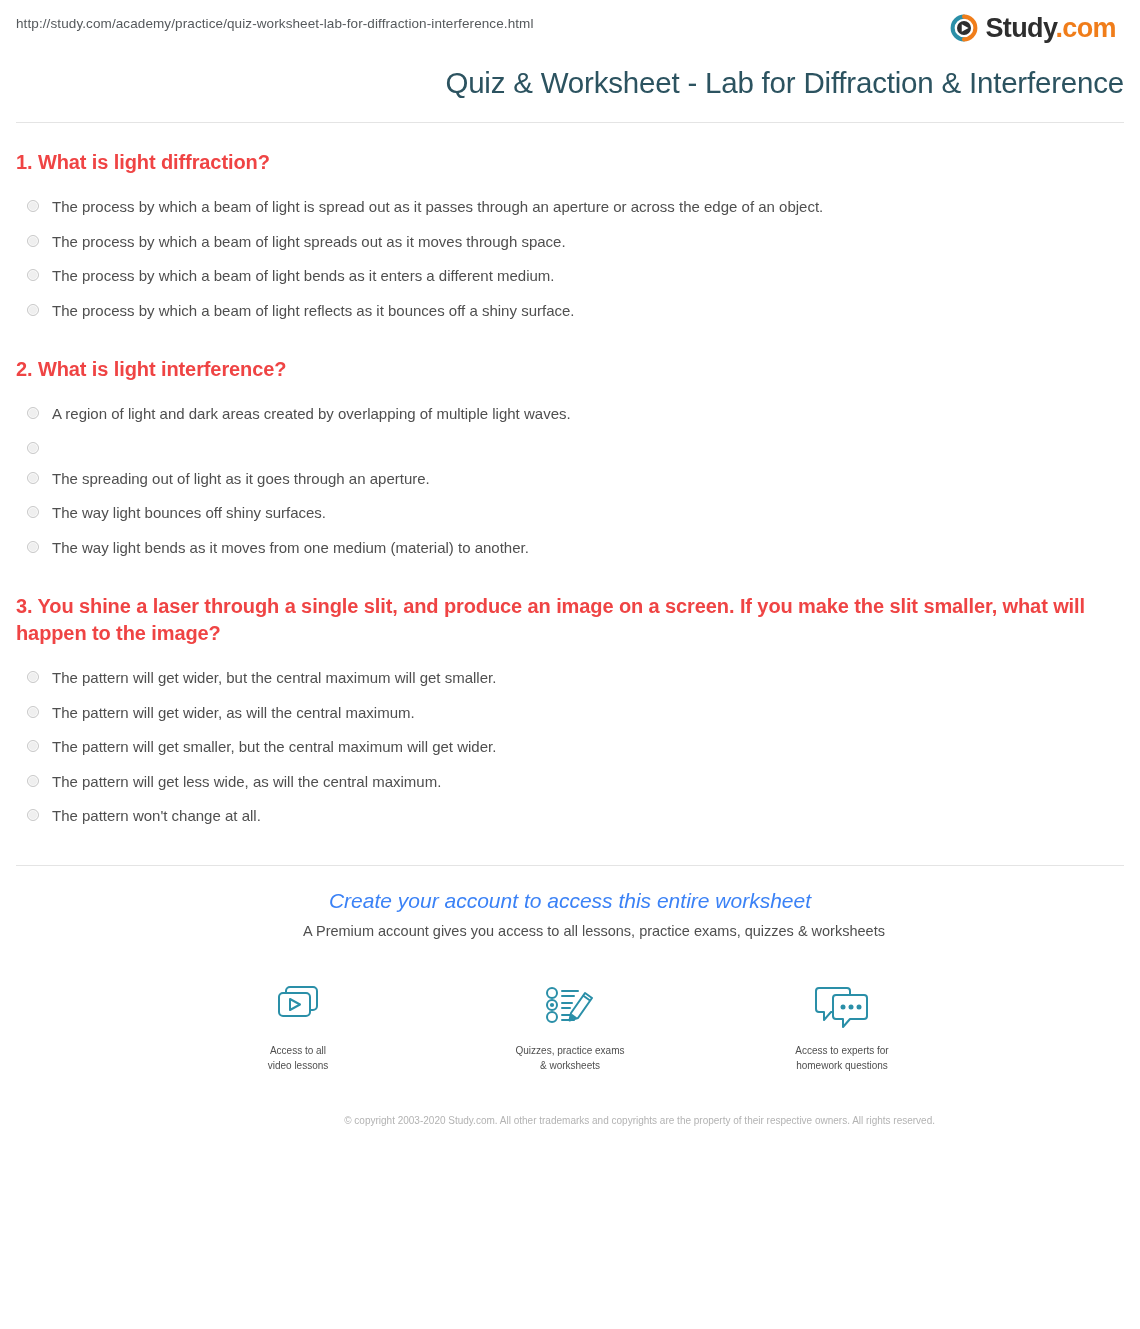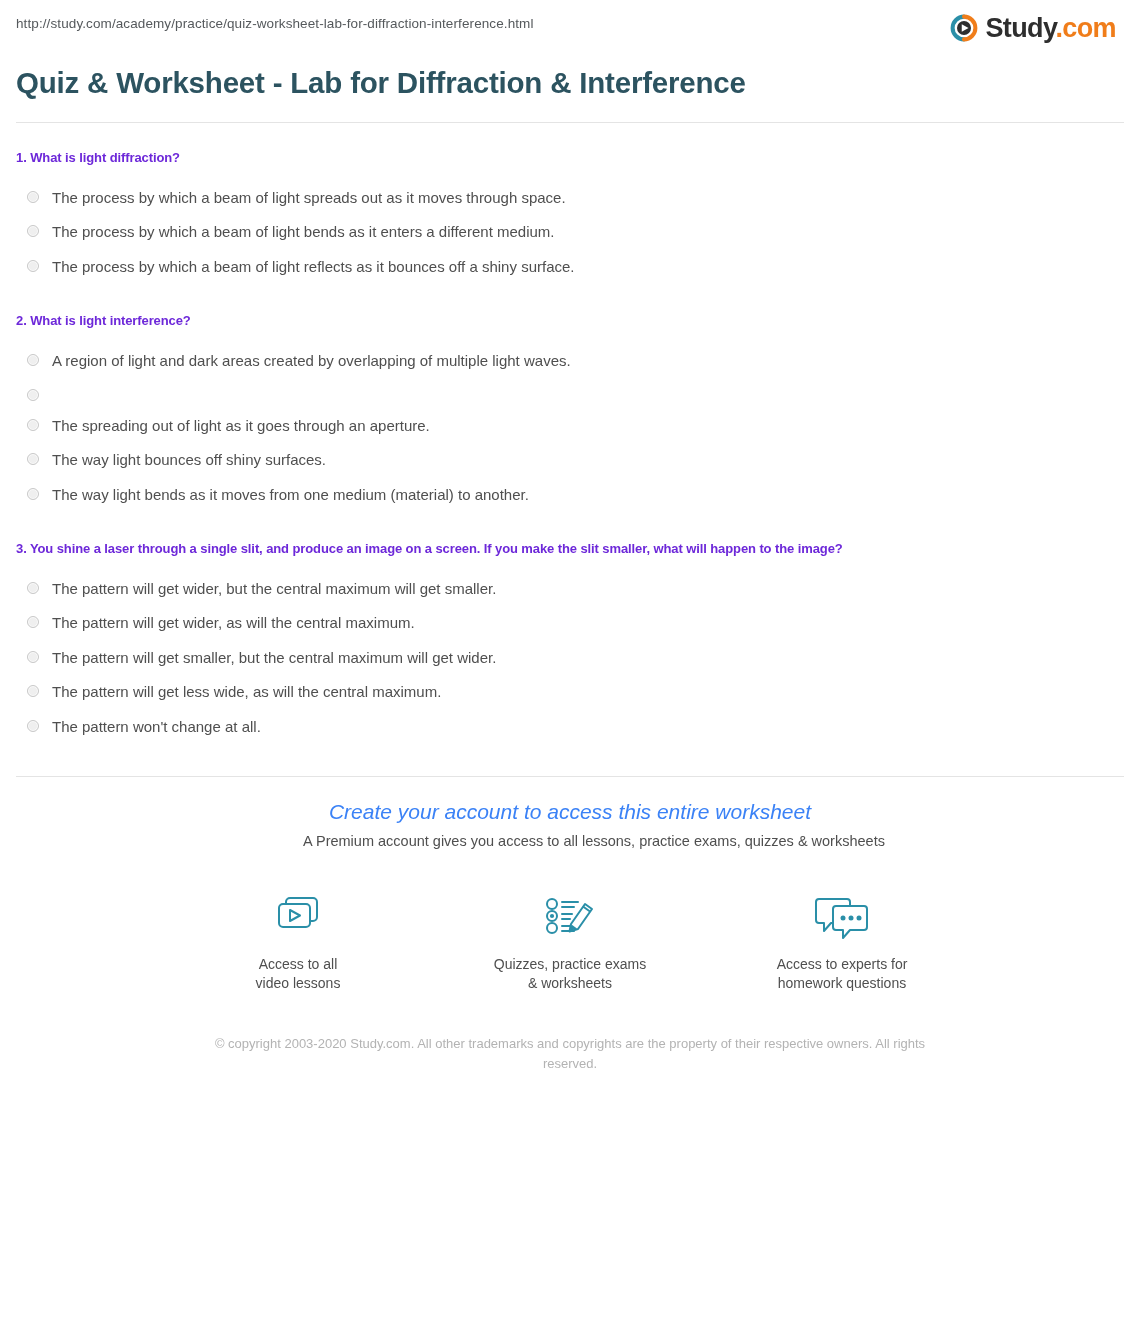--- a/index.html
+++ b/index.html
@@ -51,41 +51,42 @@
     color: #2e2e2e;
     letter-spacing: -0.6px;
     line-height: 1;
   }
   .logo-word .dot { color: #f07d1a; }
 
   
   .title-wrap { padding: 0 16px; }
   h1.page-title {
     font-size: 29.5px;
-    font-weight: bold;
+    font-weight: normal;
     color: #2c5360;
     margin: 14px 0 0 0;
     letter-spacing: -0.2px;
     line-height: 1.15;
+    text-align: right;
   }
   .rule {
     border: 0;
     border-top: 1px solid #e4e4e4;
     margin: 22px 16px 0 16px;
     height: 0;
   }
 
   
   .content { padding: 0 16px; }
   .question-block { margin-top: 28px; }
   .question-block:first-of-type { margin-top: 26px; }
   .question-text {
-    font-size: 13px;
+    font-size: 20px;
     font-weight: bold;
-    color: #6d28d9;
+    color: #ef4444;
     line-height: 1.35;
     margin: 0 0 14px 0;
     letter-spacing: -0.1px;
   }
   .options { margin: 0; padding: 0; list-style: none; }
   .option {
     display: flex;
     align-items: flex-start;
     gap: 13px;
     padding: 7.5px 0 7.5px 11px;
@@ -141,32 +142,32 @@
     width: 164px;
     text-align: center;
   }
   .feature-icon {
     height: 62px;
     display: flex;
     align-items: center;
     justify-content: center;
   }
   .feature-label {
-    font-size: 14px;
+    font-size: 10px;
     color: #4f4f4f;
     line-height: 1.42;
     margin-top: 8px;
     white-space: pre-line;
   }
 
   .copyright {
     margin: 40px auto 0 auto;
     width: 730px;
-    text-align: center;
-    font-size: 13px;
+    text-align: right;
+    font-size: 10px;
     color: #b3b3b3;
     line-height: 1.5;
   }
 </style>
 </head>
 <body>
 
 <div class="header">
   <div class="url">http://study.com/academy/practice/quiz-worksheet-lab-for-diffraction-interference.html</div>
 
@@ -186,20 +187,24 @@
 <div class="title-wrap">
   <h1 class="page-title">Quiz &amp; Worksheet - Lab for Diffraction &amp; Interference</h1>
 </div>
 <hr class="rule">
 
 <div class="content">
 
   <div class="question-block">
     <p class="question-text">1. What is light diffraction?</p>
     <ul class="options">
+      <li class="option">
+        <span class="radio"></span>
+        <span class="option-label">The process by which a beam of light is spread out as it passes through an aperture or across the edge of an object.</span>
+      </li>
       <li class="option">
         <span class="radio"></span>
         <span class="option-label">The process by which a beam of light spreads out as it moves through space.</span>
       </li>
       <li class="option">
         <span class="radio"></span>
         <span class="option-label">The process by which a beam of light bends as it enters a different medium.</span>
       </li>
       <li class="option">
         <span class="radio"></span>

